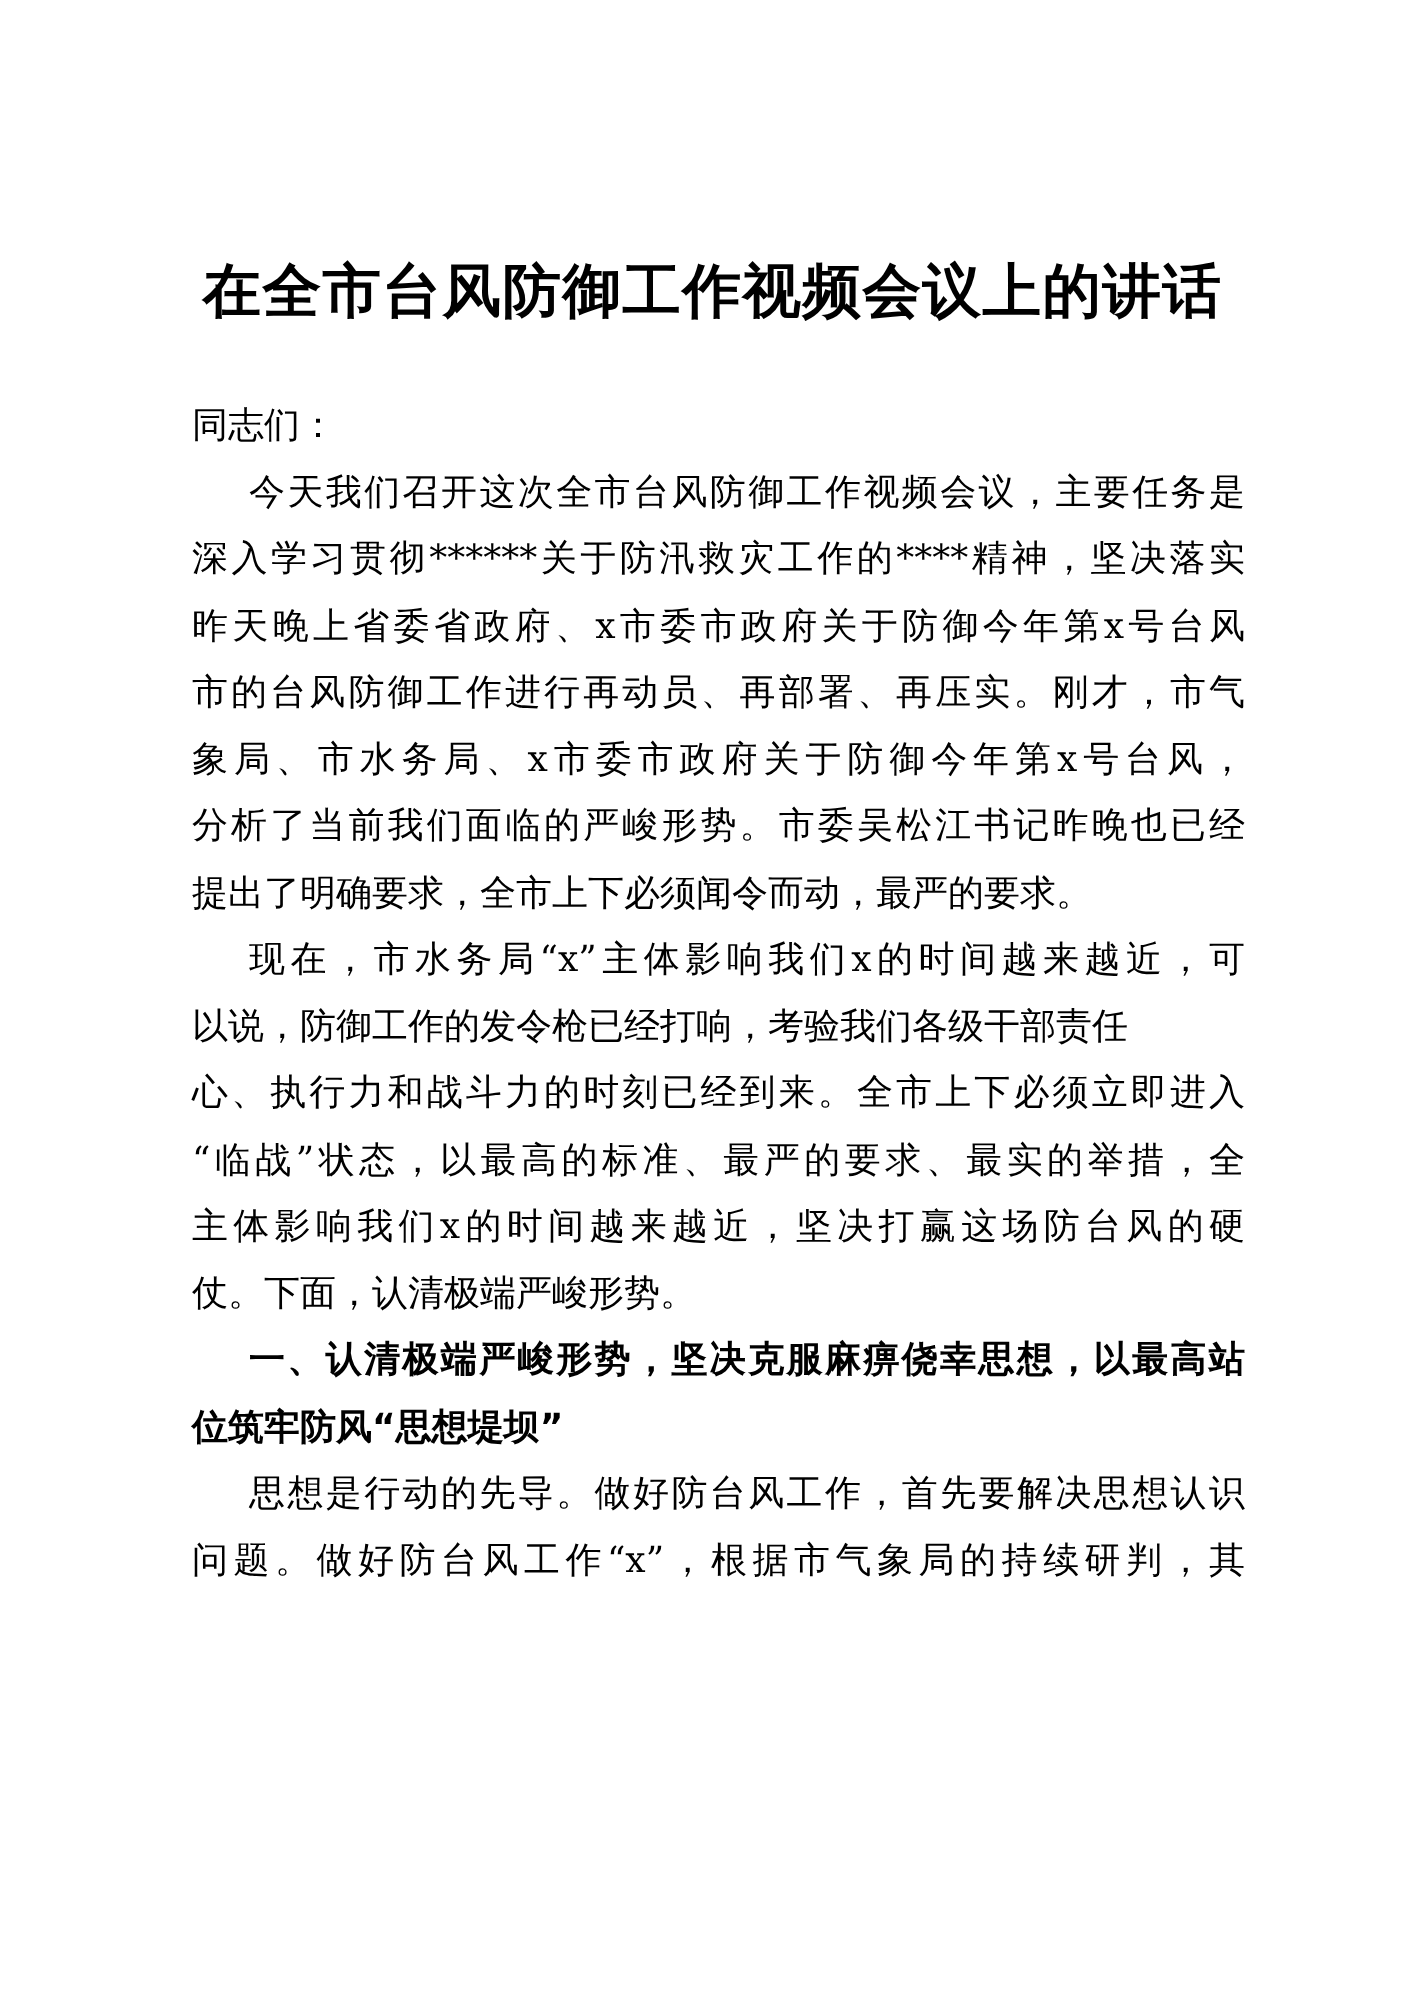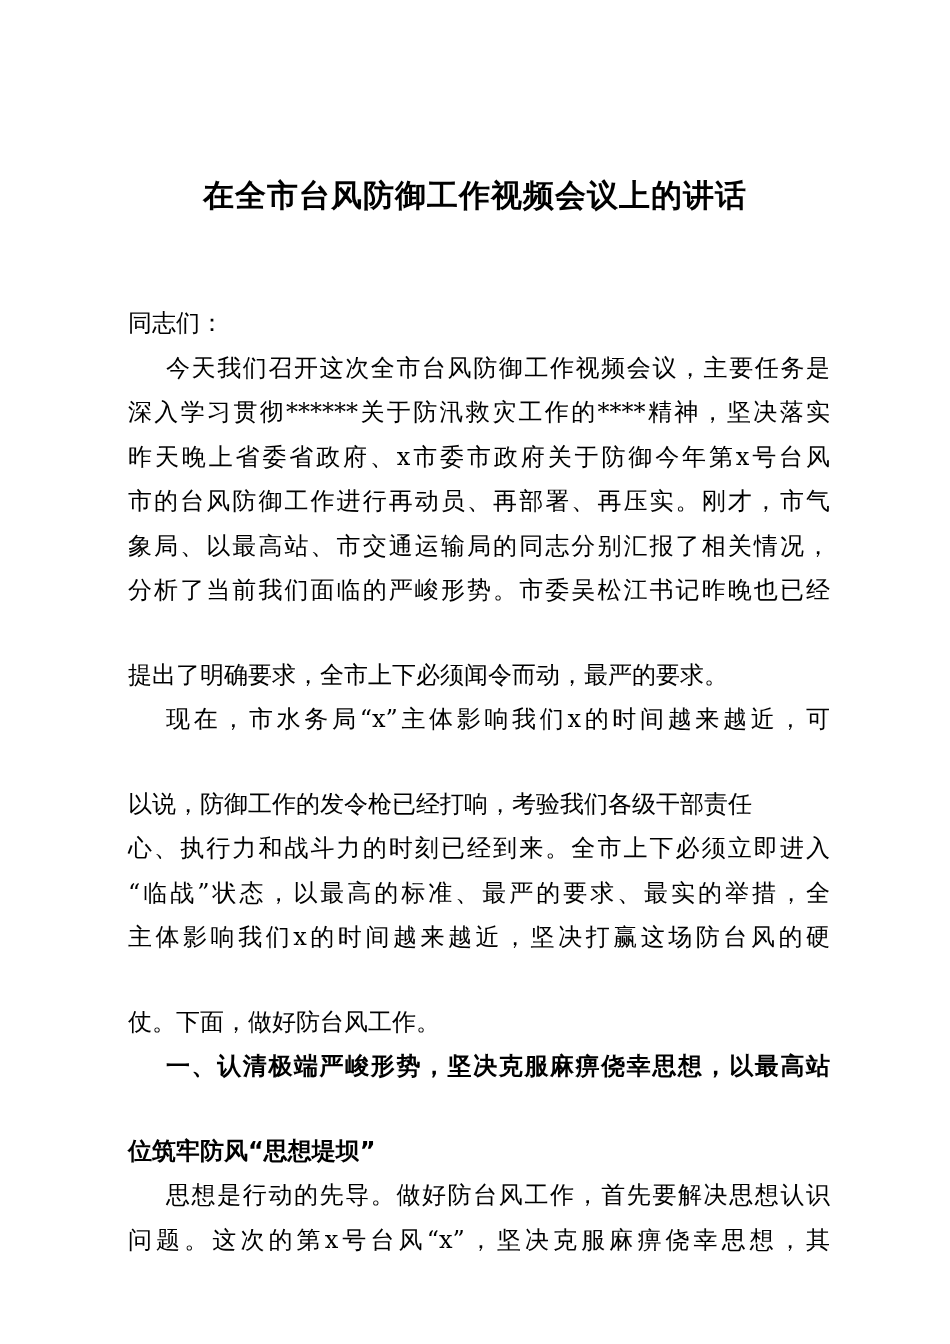--- a/index.html
+++ b/index.html
@@ -1,64 +1,64 @@
 <!DOCTYPE html>
 <html><head>
 <meta charset="utf-8">
 <style>
   html, body { margin: 0; padding: 0; background: #ffffff; }
   body { width: 950px; height: 1344px; position: relative; overflow: hidden; }
   .page { position: absolute; left: 0; top: 0; width: 950px; height: 1344px; background: #fff; }
   .title {
     position: absolute; left: 0; top: 170px; width: 950px; text-align: center;
     font-family: "DejaVu Sans", "Liberation Sans", sans-serif;
-    font-weight: bold; font-size: 31px; letter-spacing: 1px; color: #000;
+    font-weight: bold; font-size: 39px; letter-spacing: 1px; color: #000;
     line-height: 50px;
   }
   .body {
     position: absolute; left: 128px; top: 261px; width: 702px;
     font-family: "DejaVu Serif", "Liberation Serif", serif;
     font-size: 24px; line-height: 44.5px; color: #000;
   }
   .line { white-space: nowrap; height: 44.5px; overflow: visible; text-align: justify; text-align-last: justify; }
-  .line.last { text-align: left; text-align-last: left; margin-top: 40px; }
+  .line.last { text-align: left; text-align-last: left; }
   .line.indent { padding-left: 38px; }
   .heading { font-family: "DejaVu Sans", "Liberation Sans", sans-serif; font-weight: bold; }
 </style>
 </head>
 <body>
 
 <div class="page">
   <div class="title">在全市台风防御工作视频会议上的讲话</div>
 
   <div class="body">
     <div class="line last">同志们：</div>
 
     <div>
       <div class="line indent">今天我们召开这次全市台风防御工作视频会议，主要任务是</div>
       <div class="line">深入学习贯彻******关于防汛救灾工作的****精神，坚决落实</div>
       <div class="line">昨天晚上省委省政府、x市委市政府关于防御今年第x号台风</div>
       <div class="line">市的台风防御工作进行再动员、再部署、再压实。刚才，市气</div>
-      <div class="line">象局、以最高站、市交通运输局的同志分别汇报了相关情况，</div>
+      <div class="line">象局、市水务局、x市委市政府关于防御今年第x号台风，</div>
       <div class="line">分析了当前我们面临的严峻形势。市委吴松江书记昨晚也已经</div>
       <div class="line last">提出了明确要求，全市上下必须闻令而动，最严的要求。</div>
     </div>
 
     <div>
       <div class="line indent">现在，市水务局“x”主体影响我们x的时间越来越近，可</div>
       <div class="line last">以说，防御工作的发令枪已经打响，考验我们各级干部责任</div>
       <div class="line">心、执行力和战斗力的时刻已经到来。全市上下必须立即进入</div>
       <div class="line">“临战”状态，以最高的标准、最严的要求、最实的举措，全</div>
       <div class="line">主体影响我们x的时间越来越近，坚决打赢这场防台风的硬</div>
-      <div class="line last">仗。下面，做好防台风工作。</div>
+      <div class="line last">仗。下面，认清极端严峻形势。</div>
     </div>
 
     <div class="heading">
       <div class="line indent">一、认清极端严峻形势，坚决克服麻痹侥幸思想，以最高站</div>
       <div class="line last">位筑牢防风“思想堤坝”</div>
     </div>
 
     <div>
       <div class="line indent">思想是行动的先导。做好防台风工作，首先要解决思想认识</div>
-      <div class="line">问题。这次的第x号台风“x”，坚决克服麻痹侥幸思想，其</div>
+      <div class="line">问题。做好防台风工作“x”，根据市气象局的持续研判，其</div>
     </div>
   </div>
 </div>
 
 </body></html>

